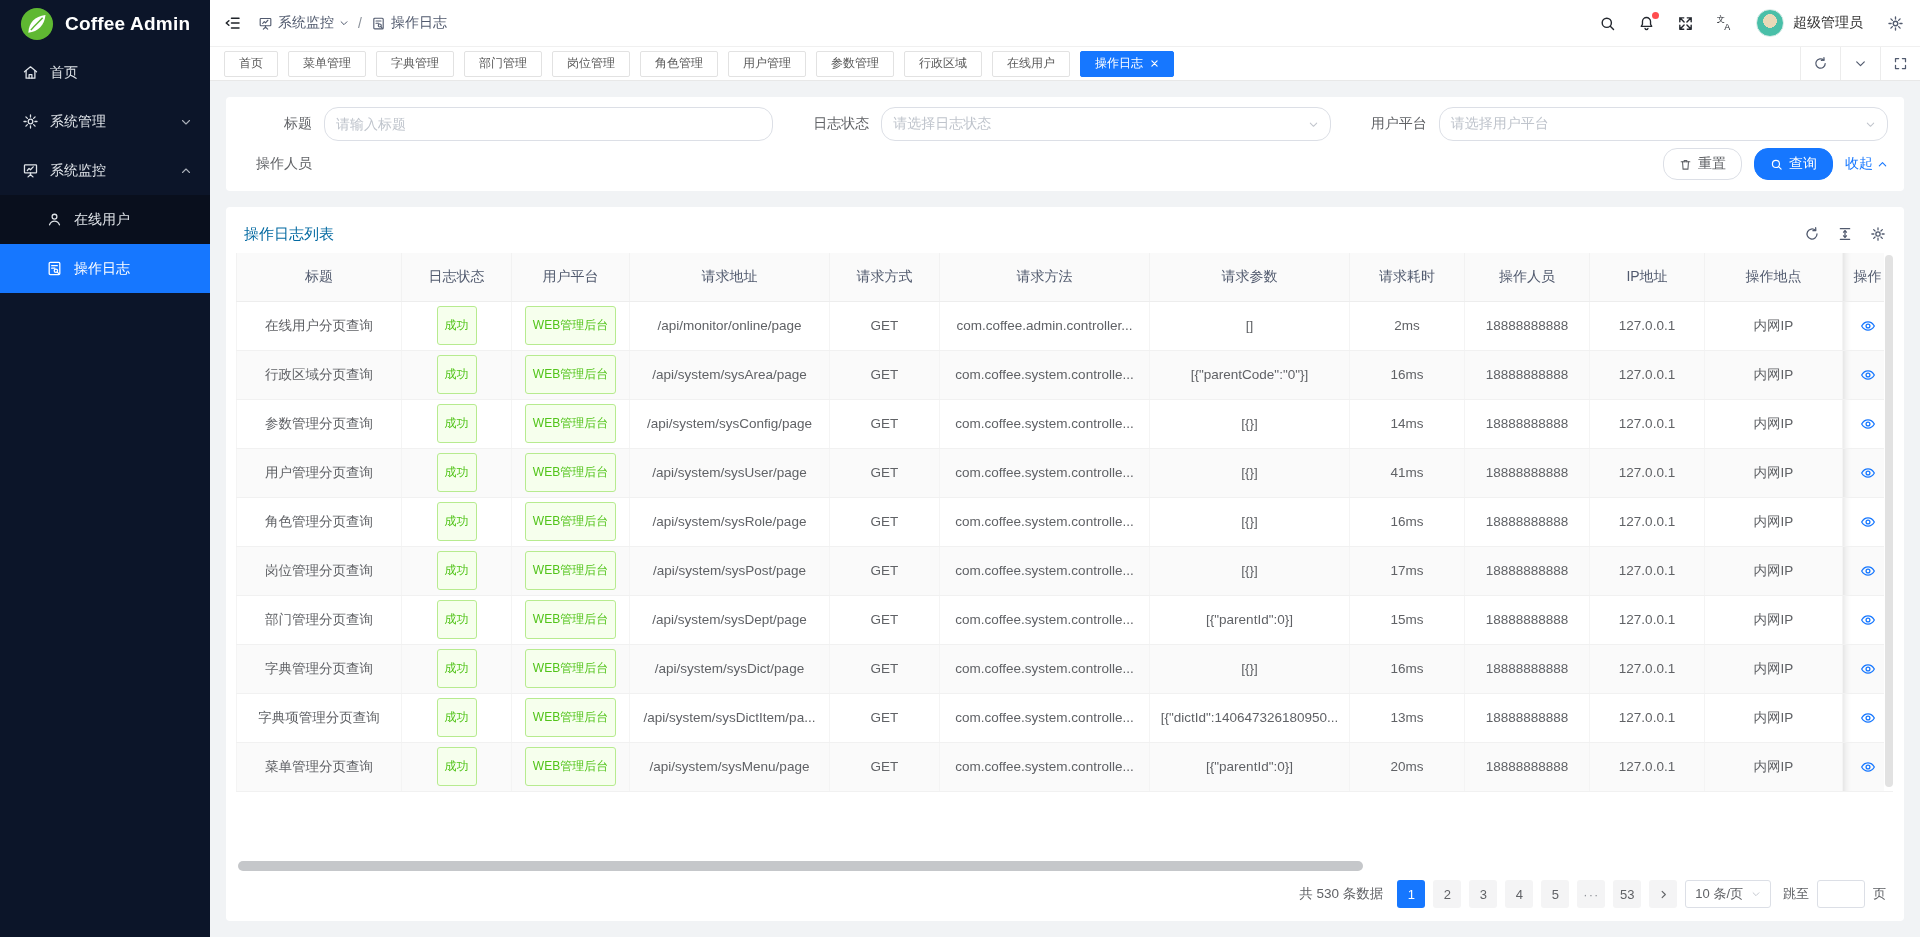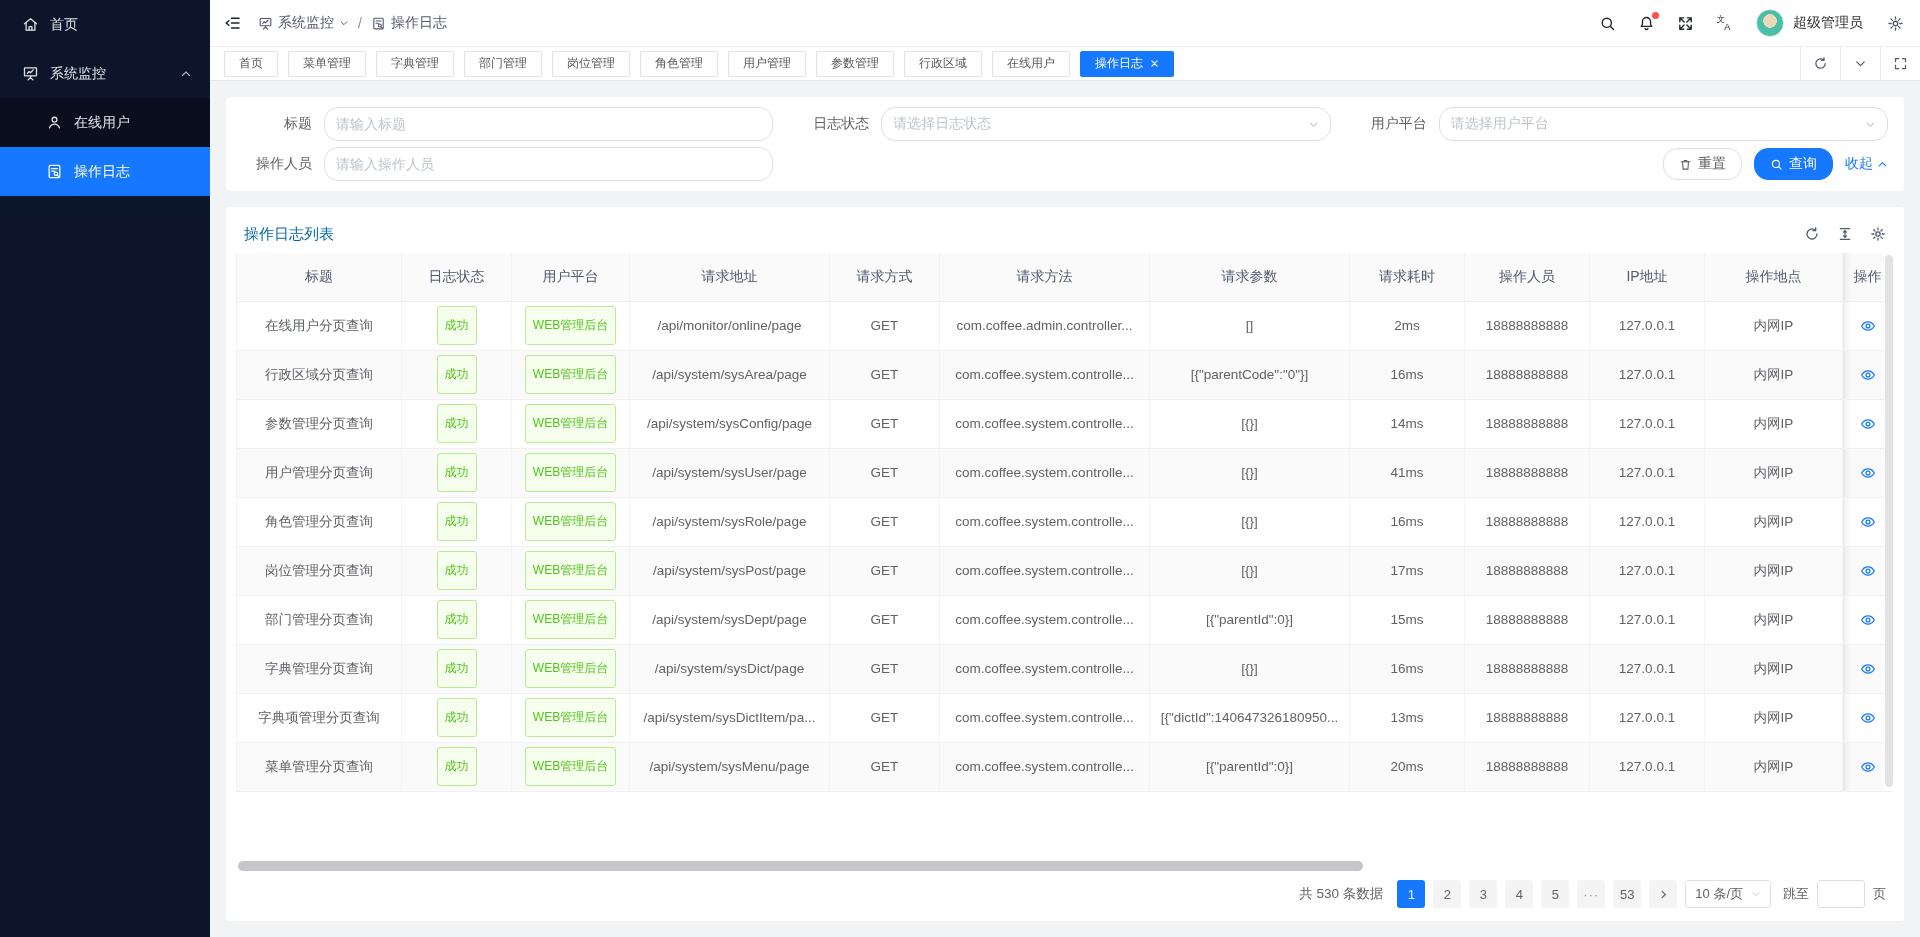--- a/index.html
+++ b/index.html
@@ -95,28 +95,48 @@
   .page-size .chev { color:#c0c4cc; }
   .jump-label { margin-left:4px; }
   .jump-input { width:48px; height:28px; border:1px solid #dcdfe6; border-radius:3px; background:#fff; padding:0 6px; font-size:13px; color:#333; }
 </style>
 </head>
 <body>
 
 <div class="app">
 
   <aside class="sidebar">
+    <div class="logo">
+      <span>
+        <svg width="34" height="34" viewBox="0 0 36 36">
+            <circle cx="18" cy="18" r="17" fill="#5fb832"></circle>
+            <path d="M27 8.5C15.5 10 9.5 16.5 8.8 27.2 19.5 26 25.8 19.5 27 8.5z" fill="#fff"></path>
+            <path d="M11.5 24.5c4.5-5.5 8.5-8.5 12.5-13" stroke="#5fb832" stroke-width="1.6" fill="none"></path>
+          </svg>
+      </span>
+      <span class="logo-text">Coffee Admin</span>
+    </div>
     <nav class="menu">
       <div class="menu-item">
         <svg class="mi-icon" viewBox="0 0 24 24" fill="none" stroke="currentColor" stroke-width="1.8" stroke-linecap="round" stroke-linejoin="round">
             <path d="M3.5 11L12 4l8.5 7"></path>
             <path d="M5.8 9.5V20h12.4V9.5"></path>
             <path d="M10 20v-5h4v5"></path>
           </svg>
         <span>首页</span>
+      </div>
+      <div class="menu-item">
+        <svg class="mi-icon" viewBox="0 0 24 24" fill="none" stroke="currentColor" stroke-width="1.8" stroke-linecap="round">
+            <circle cx="12" cy="12" r="3.2"></circle>
+            <path d="M12 2.8v3M12 18.2v3M2.8 12h3M18.2 12h3M5.5 5.5l2.1 2.1M16.4 16.4l2.1 2.1M18.5 5.5l-2.1 2.1M7.6 16.4l-2.1 2.1"></path>
+          </svg>
+        <span>系统管理</span>
+        <svg class="chev" width="12" height="12" viewBox="0 0 24 24" fill="none" stroke="currentColor" stroke-width="2.2" stroke-linecap="round" stroke-linejoin="round">
+            <polyline points="5 9 12 16 19 9"></polyline>
+          </svg>
       </div>
       <div class="menu-item">
         <svg class="mi-icon" viewBox="0 0 24 24" fill="none" stroke="currentColor" stroke-width="1.8" stroke-linecap="round" stroke-linejoin="round">
             <rect x="3.5" y="4" width="17" height="11.5" rx="1"></rect>
             <path d="M7.5 12l2.5-3 2 2 3.8-4.2"></path>
             <path d="M12 15.5v2.5"></path>
             <path d="M8.5 21l3.5-3 3.5 3"></path>
           </svg>
         <span>系统监控</span>
         <svg class="chev" width="12" height="12" viewBox="0 0 24 24" fill="none" stroke="currentColor" stroke-width="2.2" stroke-linecap="round" stroke-linejoin="round">
@@ -298,21 +318,20 @@
             <label>用户平台</label>
             <div class="control">
               <span class="select-ph">请选择用户平台</span>
               <svg class="chev" width="11" height="11" viewBox="0 0 24 24" fill="none" stroke="currentColor" stroke-width="2.2" stroke-linecap="round" stroke-linejoin="round">
                   <polyline points="5 9 12 16 19 9"></polyline>
                 </svg>
             </div>
           </div>
           <div class="field">
             <label>操作人员</label>
-            <input class="control" type="text" placeholder="请输入操作人员" style="">
           </div>
           <div class="actions">
             <button class="btn btn-plain">
               <svg width="13" height="13" viewBox="0 0 24 24" fill="none" stroke="currentColor" stroke-width="2" stroke-linecap="round" stroke-linejoin="round">
                   <path d="M4 7h16"></path>
                   <path d="M9.5 7V4.5h5V7"></path>
                   <path d="M6.5 7l1 13.5h9l1-13.5"></path>
                 </svg>
               <span>重置</span>
             </button>

